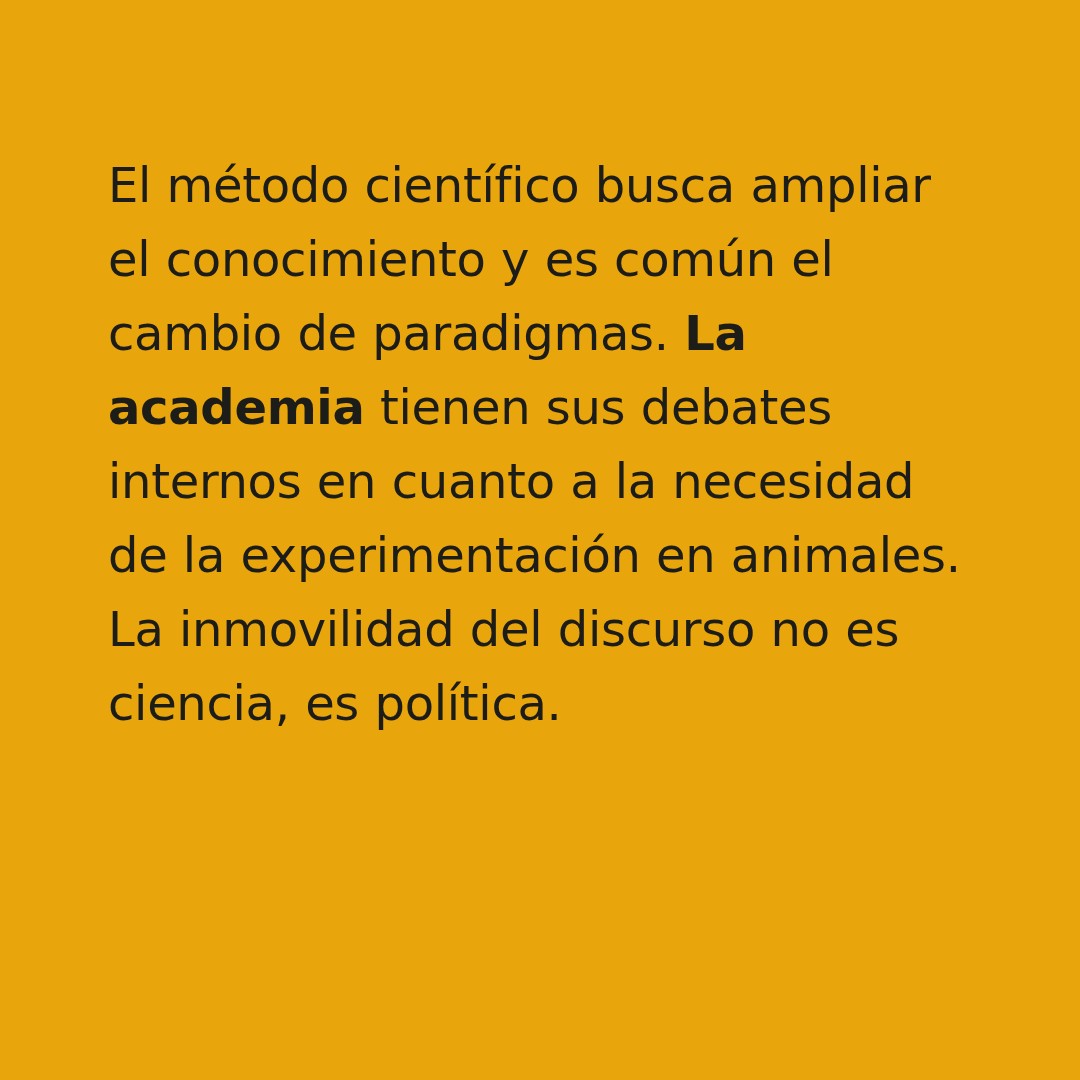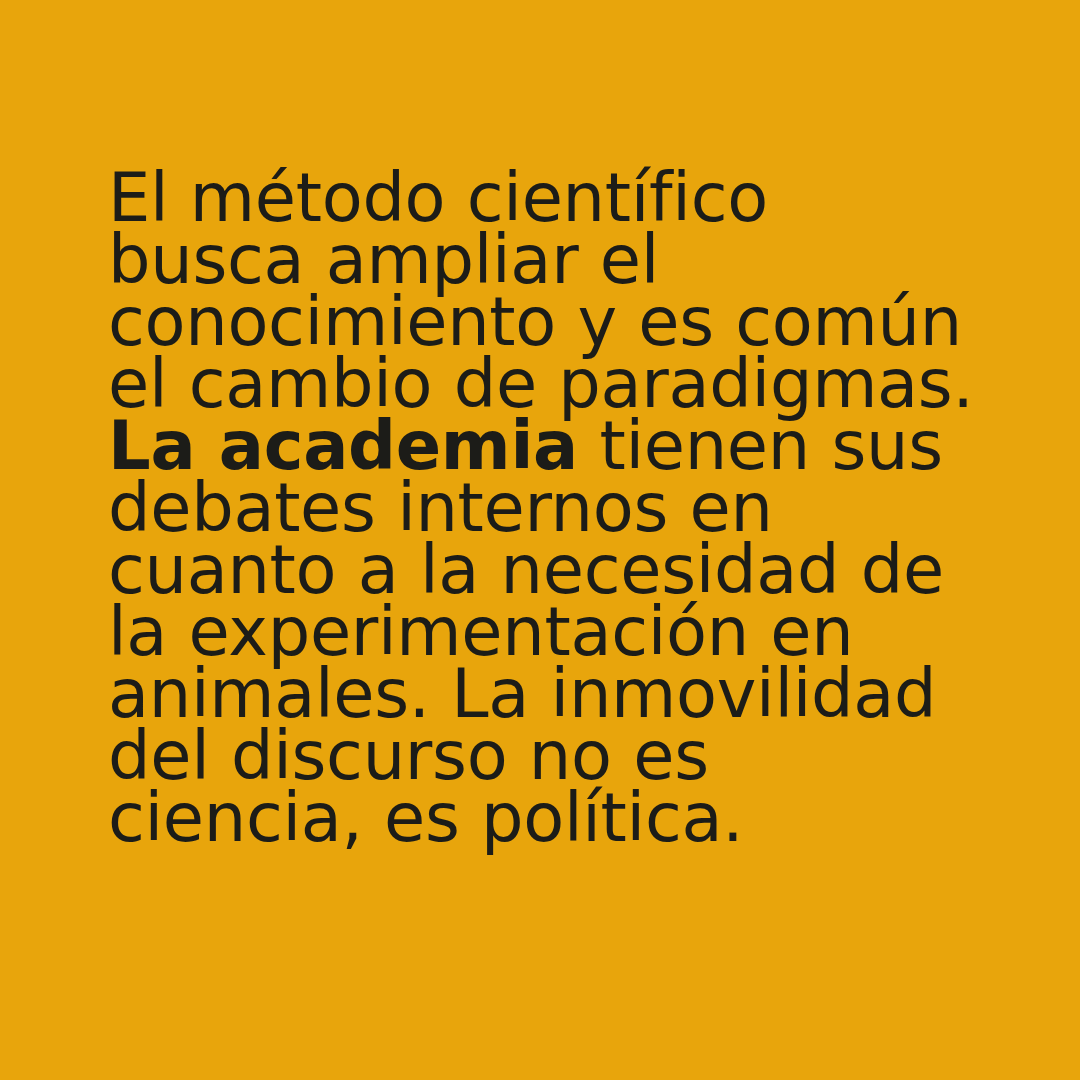--- a/index.html
+++ b/index.html
@@ -14,22 +14,22 @@
     overflow: hidden;
   }
   .quote-card {
     width: 1080px;
     height: 1080px;
     box-sizing: border-box;
     padding: 100px 105px 0 108px;
     display: block;
   }
   .quote-text {
-    font-size: 67px;
-    line-height: 62px;
+    font-size: 48px;
+    line-height: 74px;
     color: #1c1c18;
     font-weight: 400;
     letter-spacing: -0.3px;
     word-spacing: 0.5px;
     max-width: 880px;
   }
   .quote-text .emph {
     font-weight: 700;
   }
 </style>

